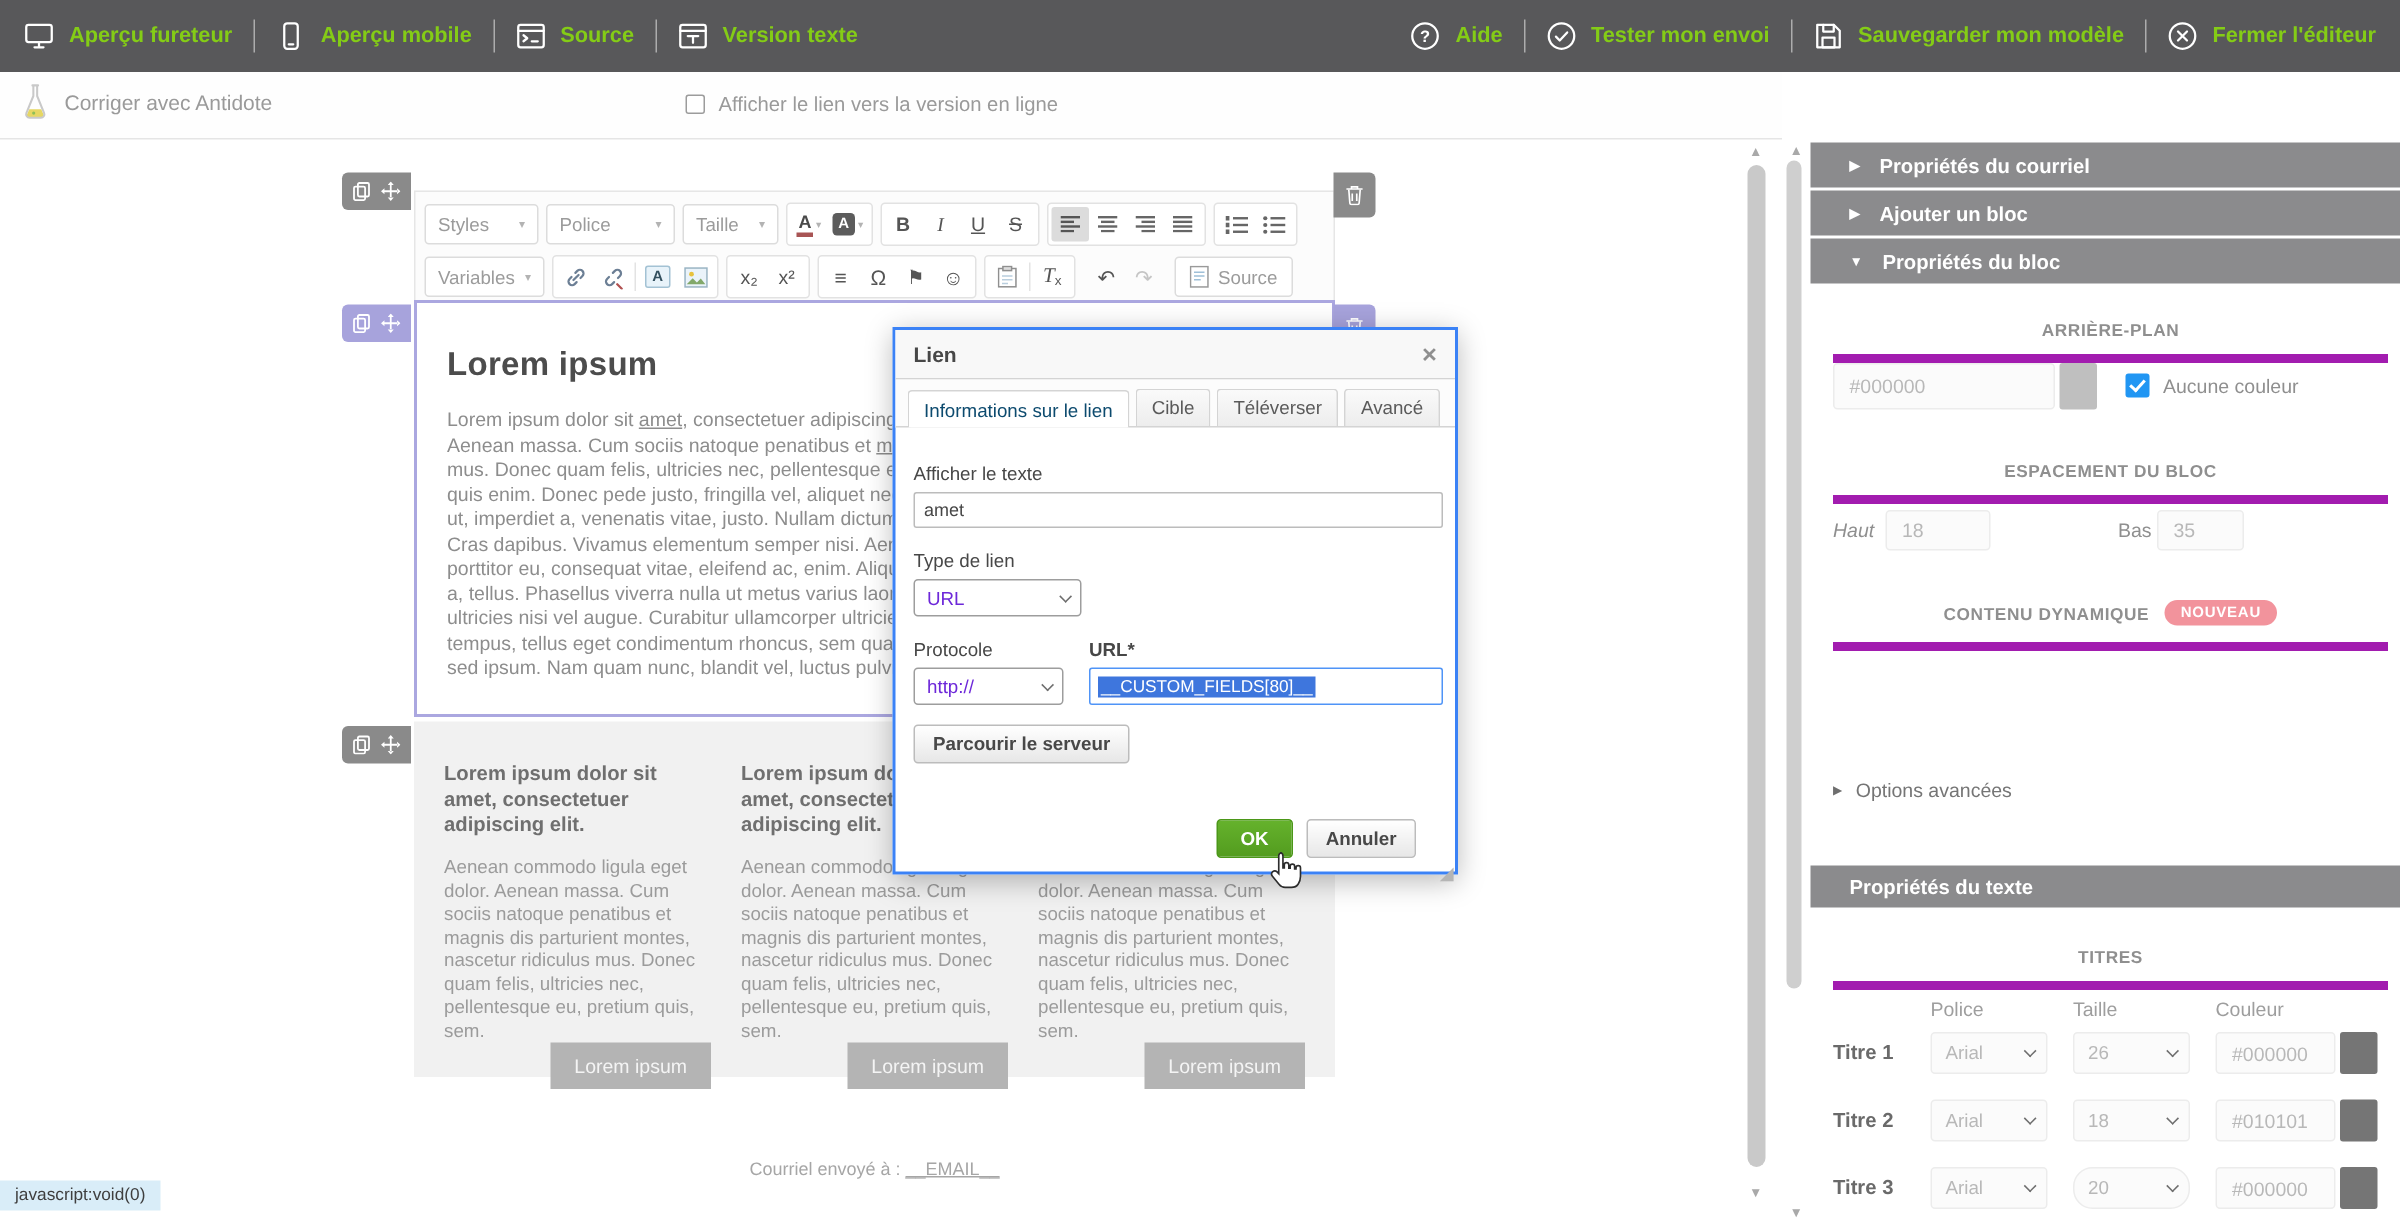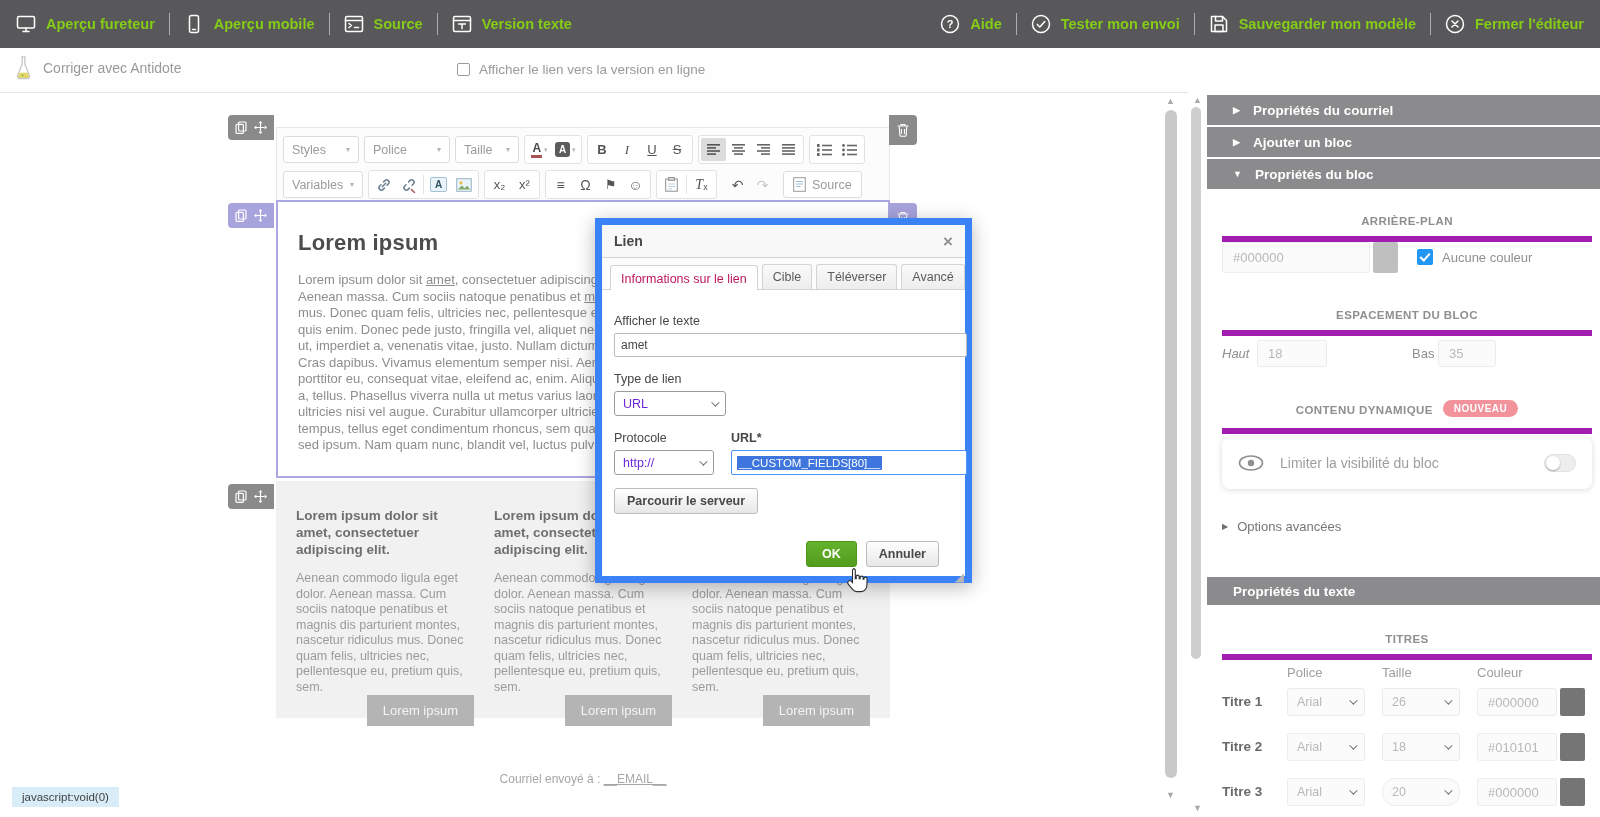--- a/index.html
+++ b/index.html
@@ -86,21 +86,21 @@
                  font-size:12px; color:#a6a6a6; z-index:2; }
   .email-link { color:#a6a6a6; text-decoration:underline; cursor:pointer; }
 
   
   .cv-scroll { position:absolute; left:1162px; top:0; width:18px; height:724px; }
   .arrow-glyph { position:absolute; font-size:9px; color:#a9a9a9; left:4px; }
   .cv-thumb { position:absolute; left:3px; top:17px; width:12px; height:668px; background:#c9c9c9; border-radius:7px; }
   .sb-thumb { position:absolute; left:3px; top:14px; width:10px; height:552px; background:#cfcfcf; border-radius:5px; }
 
   .status-chip { position:absolute; left:0; top:694px; background:#d9edf8; color:#3f3f3f;
-                 font-size:11.5px; padding:4px 10px; z-index:6;margin-left:12px; }
+                 font-size:11.5px; padding:4px 10px; z-index:6; }
 
   
   .sidebar { position:absolute; left:1188px; top:93px; width:412px; height:724px; background:#fff; z-index:10; }
   .acc { position:absolute; left:19px; width:393px; height:30px; background:#8b8b8d; color:#fff;
          display:flex; align-items:center; gap:13px; padding-left:26px; font-size:13.5px; font-weight:bold; cursor:pointer; }
   .acc .arr { font-size:9px; }
   .sec-title { position:absolute; left:34px; width:370px; font-size:11.5px; font-weight:bold; color:#8f8f8f;
                letter-spacing:.4px; padding-bottom:9px; border-bottom:6px solid #a21caf;text-align:center; }
   .sb-input { background:#fbfbfb; border:1px solid #ececec; border-radius:3px; color:#b8b8b8;
               display:flex; align-items:center; padding:0 10px; font-size:13px; }
@@ -124,31 +124,31 @@
   .col-head { position:absolute; font-size:13px; color:#9e9e9e; }
   .trow-label { position:absolute; font-size:13.5px; font-weight:bold; color:#6a6a6a; }
   .sb-select { position:absolute; width:78px; height:28px; background:#fbfbfb; border:1px solid #ececec;
                border-radius:3px; display:flex; align-items:center; justify-content:space-between;
                padding:0 9px; font-size:12.5px; color:#b8b8b8; cursor:pointer; }
   .chev { width:6px; height:6px; border-right:1.8px solid #6e6e6e; border-bottom:1.8px solid #6e6e6e;
           transform:rotate(45deg) translateY(-2px); }
 
   
   .dialog { position:absolute; left:595px; top:218px; width:377px; height:365px; background:#fff;
-            border:7px solid #3b82f6; box-shadow:0 4px 18px rgba(0,0,0,.28); z-index:40; }
+            border:2px solid #3b82f6; box-shadow:0 4px 18px rgba(0,0,0,.28); z-index:40; }
   .dlg-title { height:33px; background:#f8f8f8; border-bottom:1px solid #d4d4d4; display:flex;
                align-items:center; padding:0 12px; }
   .dlg-title-text { font-weight:bold; font-size:14px; color:#474747; }
   .dlg-close { margin-left:auto; background:none; border:0; color:#8f8f8f; font-size:17px; font-weight:bold; line-height:1; }
   .dlg-tabs { height:32px; border-bottom:1px solid #d4d4d4; background:#fcfcfc; display:flex; gap:4px;
               padding:6px 8px 0; }
   .dlg-tab { border:1px solid #d4d4d4; border-bottom:none; border-radius:3px 3px 0 0;
              background:linear-gradient(#fafafa,#ededed); padding:5px 10px; font-size:12.5px; color:#5a5a5a;
              cursor:pointer; white-space:nowrap; }
-  .dlg-tab.active { background:#fff; color:#be185d; position:relative; top:1px; padding-top:6px; }
+  .dlg-tab.active { background:#fff; color:#0c4a6e; position:relative; top:1px; padding-top:6px; }
   .dlg-body { position:relative; padding:24px 12px 0; }
   .dlg-label { font-size:12.5px; color:#474747; margin-bottom:5px; }
   .dlg-label.bold { font-weight:bold; }
   .dlg-input { width:353px; height:24px; border:1px solid #bcbcbc; border-radius:2px; padding:0 6px;
                font-size:12px; color:#474747; font-family:inherit; }
   .dlg-select { height:25px; border:1px solid #9d9d9d; border-radius:3px; background:#fff; display:flex;
                 align-items:center; justify-content:space-between; padding:0 8px; font-size:12.5px;
                 color:#6d28d9; cursor:pointer; }
   .sel-w110{width:112px;} .sel-w100{width:100px;}
   .row-flex { display:flex; gap:17px; }
@@ -533,28 +533,20 @@
       <span>18</span>
     </div>
     <span class="sb-label" style="left:224px; top:253px;">Bas</span>
     <div class="sb-input" style="position:absolute; left:250px; top:247px; width:58px; height:27px;">
       <span>35</span>
     </div>
 
     <div class="sec-title" style="top:309px;">
       <span>CONTENU DYNAMIQUE</span><span class="badge">NOUVEAU</span>
     </div>
-    <div class="dyn-card">
-      <svg width="26" height="16" viewBox="0 0 26 16">
-          <ellipse cx="13" cy="8" rx="11.5" ry="7" fill="none" stroke="#8f8f8f" stroke-width="1.6"></ellipse>
-          <circle cx="13" cy="8" r="3.2" fill="#8f8f8f"></circle>
-        </svg>
-      <span class="dyn-label">Limiter la visibilité du bloc</span>
-      <span class="toggle"></span>
-    </div>
 
     <div class="adv-row">
       <span class="arr">▶</span>
       <span>Options avancées</span>
     </div>
 
     <div class="acc" style="top:484px; height:28px;">
       <span>Propriétés du texte</span>
     </div>
 

